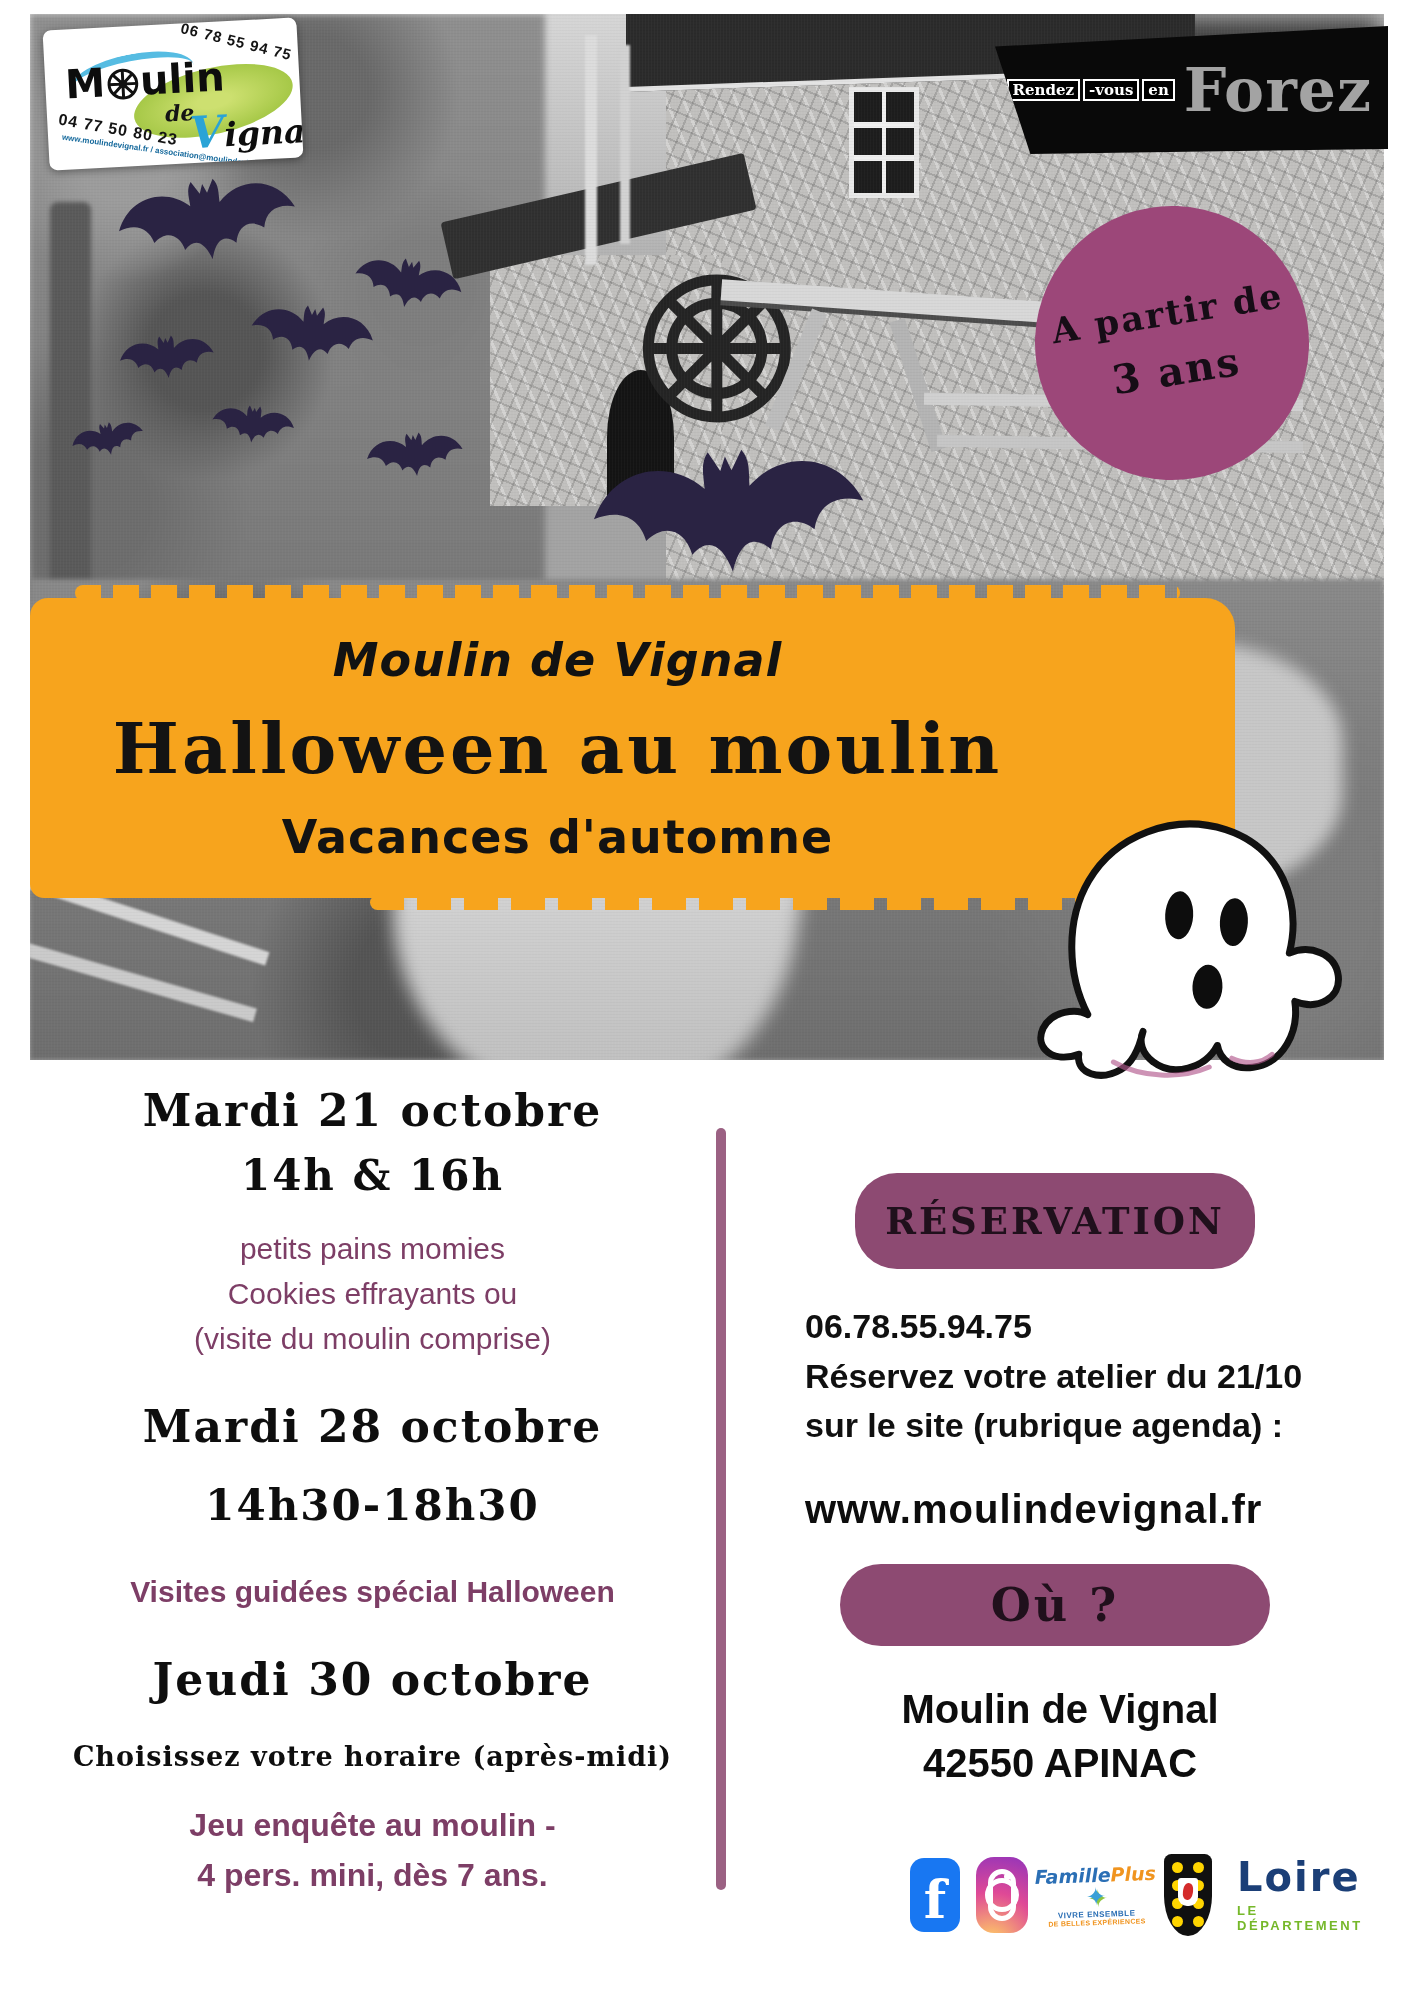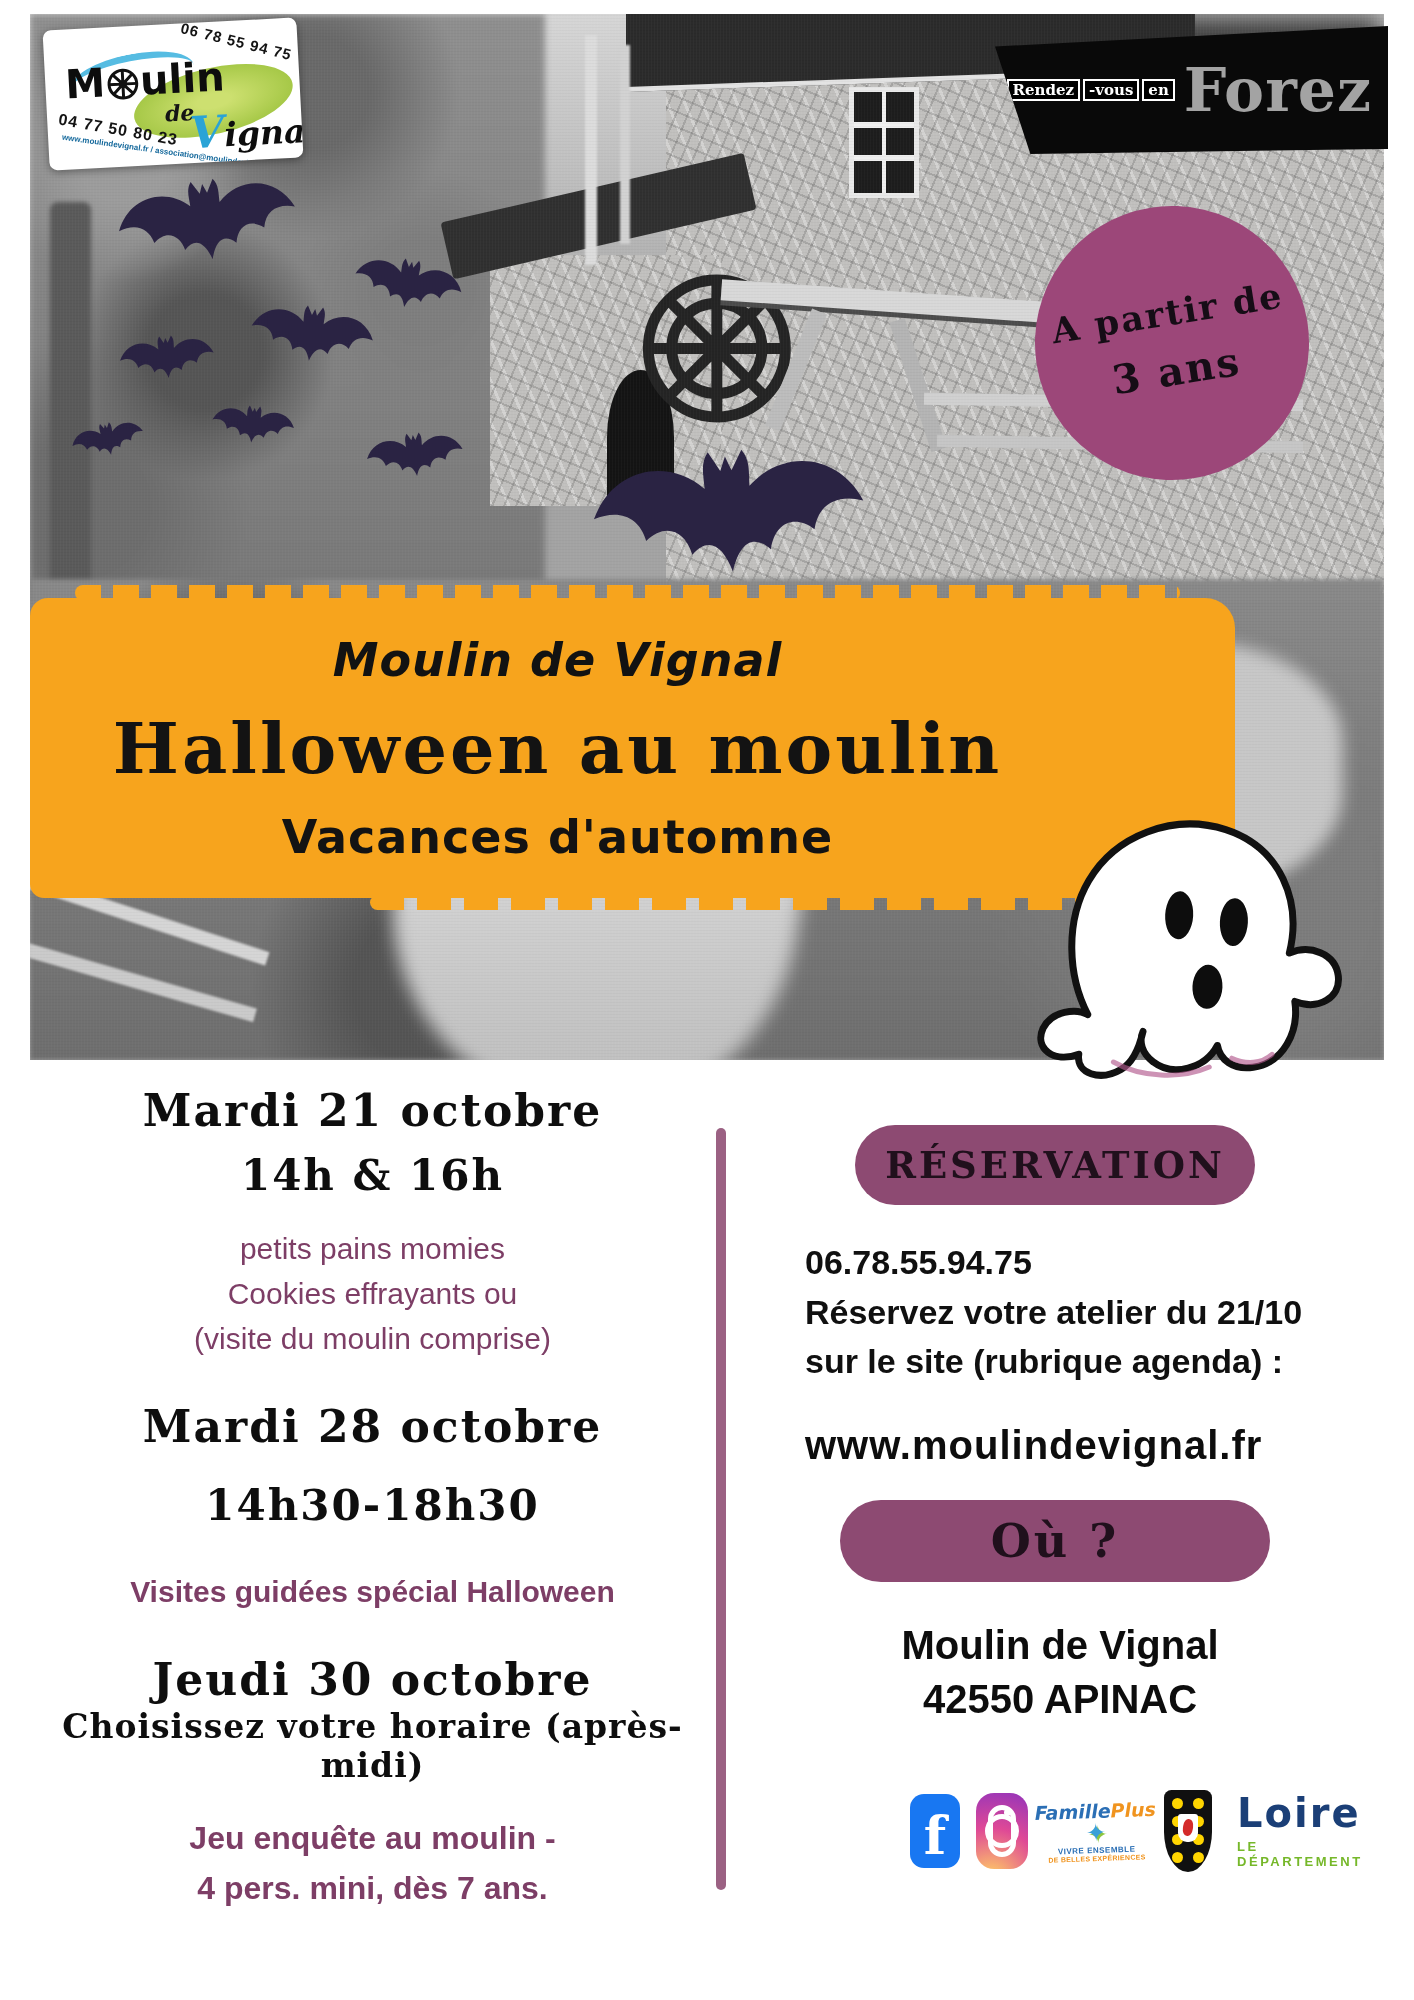--- a/index.html
+++ b/index.html
@@ -106,26 +106,26 @@
   
   .divider{position:absolute;left:716px;top:1128px;width:10px;height:762px;border-radius:6px;background:#9B6183;z-index:2;}
   .col-left{position:absolute;left:40px;top:1085px;width:665px;text-align:center;z-index:2;}
   .date{font-size:44px;color:#0e0e0e;letter-spacing:2px;line-height:1.2;}
   .time{font-size:42px;color:#0e0e0e;letter-spacing:2px;line-height:1.15;margin-top:14px;}
   .purple-lines{margin-top:26px;font-size:30px;line-height:45px;color:#7D3E66;}
   .d2-date{margin-top:40px;}
   .d2-time{margin-top:28px;}
   .purple-bold{margin-top:45px;font-weight:700;font-size:30px;color:#7D3E66;}
   .d3-date{margin-top:45px;}
-  .d3-note{font-size:33px;color:#0e0e0e;letter-spacing:1px;}
+  .d3-note{margin-top:34px;font-size:27px;color:#0e0e0e;letter-spacing:1px;}
   .jeu{margin-top:28px;font-weight:700;font-size:32px;line-height:50px;color:#7D3E66;}
 
   .col-right{position:absolute;left:760px;top:1085px;width:600px;z-index:2;}
   .pill{background:#8D4A72;border-radius:42px;display:flex;align-items:center;justify-content:center;}
-  .pill1{width:400px;height:80px;margin:40px auto 0 95px;text-align:right;}
+  .pill1{width:400px;height:96px;margin:88px auto 0 95px;text-align:right;}
   .pill-label{font-family:"DejaVu Serif",serif;font-weight:900;font-size:37px;color:#20101c;letter-spacing:3px;}
   .res-block{margin:32px 0 0 45px;color:#101010;}
   .res-phone{font-weight:600;font-size:34px;line-height:1.5;}
   .res-line{font-weight:700;font-size:34px;line-height:1.45;}
   .website{margin:36px 0 0 45px;font-weight:800;font-size:40px;color:#0d0d0d;letter-spacing:1px;}
   .pill2{width:430px;height:82px;margin:32px auto 0 80px;}
   .ou-label{font-size:46px;}
   .place{margin-top:36px;text-align:center;font-weight:800;font-size:40px;line-height:1.35;color:#0d0d0d;}
 
   

